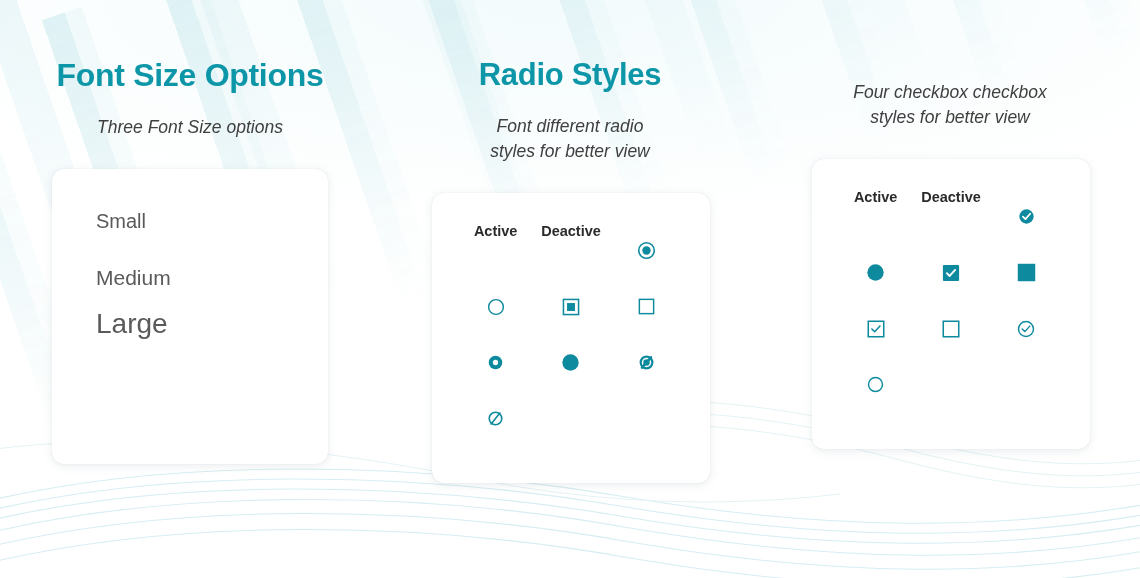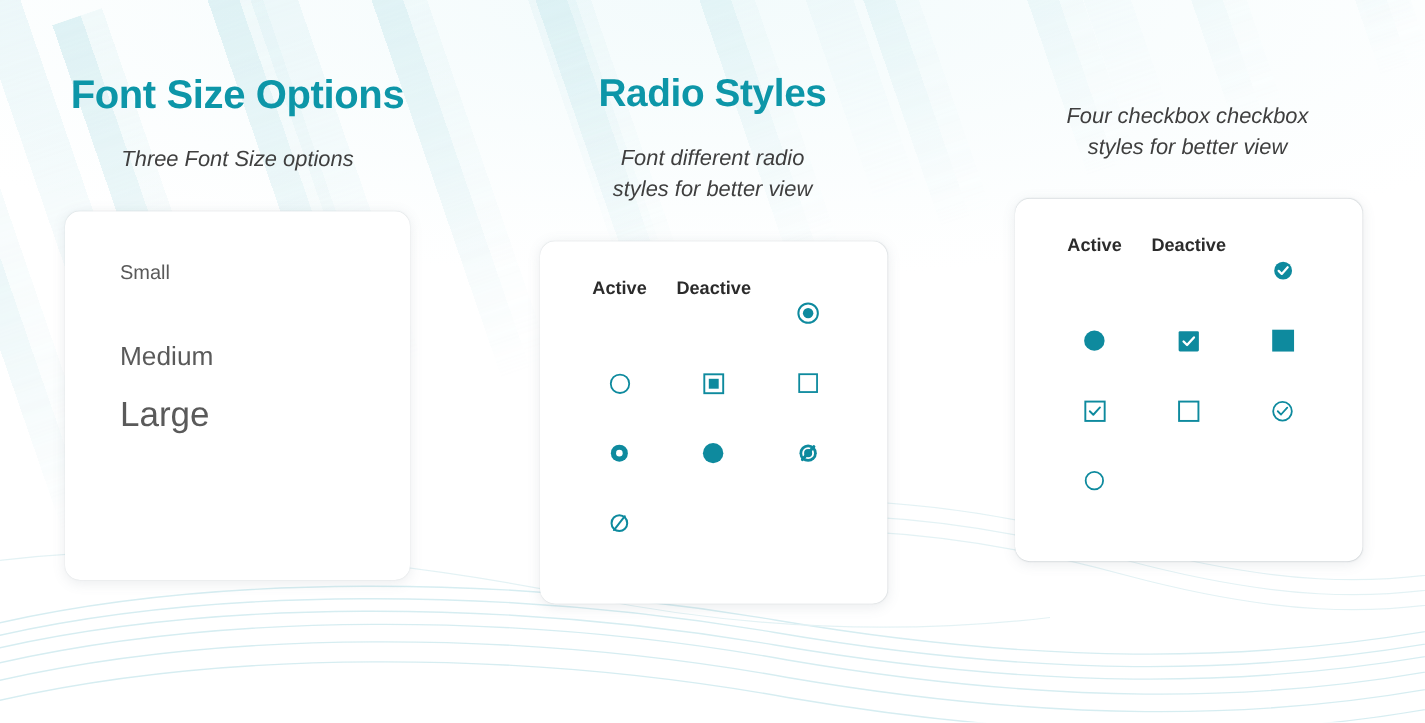--- a/index.html
+++ b/index.html
@@ -135,21 +135,21 @@
     width: 278px;
     height: 290px;
     padding: 30px 0 0 0;
   }
 
   .font-row {
     color: #5a5a5a;
     margin-bottom: 22px;
     line-height: 1;
   }
-  .font-small  { font-size: 16px; margin-bottom: 48px; }
+  .font-small  { font-size: 20px; margin-bottom: 36px; }
   .font-medium { font-size: 21px; }
   .font-large  { font-size: 28px; }
 
   .opt-grid {
     display: grid;
     grid-template-columns: 1fr 1fr 1fr;
     row-gap: 0;
     padding: 0 26px;
   }
   .opt-head {

